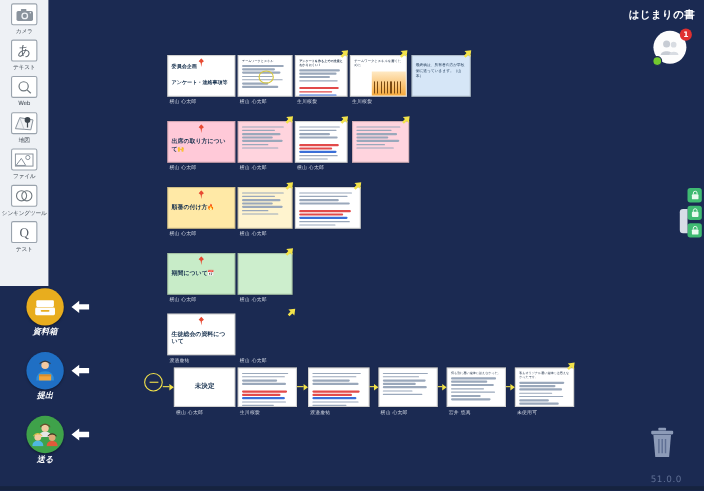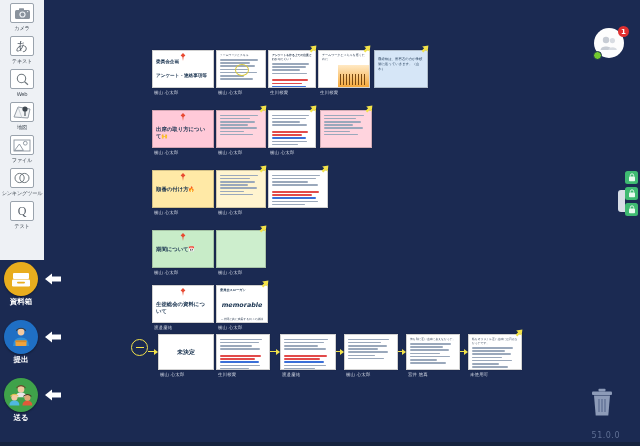--- a/index.html
+++ b/index.html
@@ -66,21 +66,21 @@
   .flow .bar{ height:1.6px; background:#f2e24a; flex:1;}
   .flow .head{ width:0;height:0;border-left:4px solid #f2e24a;
       border-top:3px solid transparent;border-bottom:3px solid transparent;}
 
   #minus-node{ position:absolute; left:131px; top:339px; width:17px;height:17px;
       border:1.6px solid #f2e24a; border-radius:50%; z-index:4;
       display:flex;align-items:center;justify-content:center;}
   #minus-node .mline{ width:8px;height:1.6px;background:#f2e24a;}
 
   
-  .action{ position:absolute; left:4px; width:76px; height:46px; z-index:6;}
+  .action{ position:absolute; left:24px; width:76px; height:46px; z-index:6;font-style:italic;}
   .action .circ{ width:34px;height:34px;border-radius:50%;
       display:flex;align-items:center;justify-content:center;
       box-shadow:0 1px 2px rgba(0,0,0,.4); cursor:pointer;}
   .action .alabel{ font-size:7.5px; color:#fff; text-align:center; width:34px;
       margin-top:1px; font-weight:bold;}
   .action .arrow{ position:absolute; left:40px; top:9px; width:18px;height:16px;}
 
   
   #lock-strip{ position:absolute; right:0; top:168px; width:22px; z-index:6;}
   #lock-tab{ position:absolute; left:0; top:22px; width:7px;height:22px;
@@ -169,20 +169,21 @@
 
   <div class="tool">
     <div class="box">
       <span style="font-size:12px;color:#555e68;line-height:1;font-family:'Liberation Serif',serif;">Q</span>
     </div>
     <div class="cap">テスト</div>
   </div>
 </div>
 
 <div id="header">
+  <div class="t2">はじまりの書</div>
 </div>
 
 <div id="avatar-wrap">
   <div id="avatar">
     <svg width="20" height="16" viewBox="0 0 20 16">
       <circle cx="7" cy="5" r="3.2" fill="#c7ccd4"></circle>
       <path d="M1.6 15 C1.6 10.4 12.4 10.4 12.4 15 Z" fill="#c7ccd4"></path>
       <circle cx="13.4" cy="5.6" r="2.6" fill="#d8dce2"></circle>
       <path d="M9.4 15 C9.4 11.2 17.8 11.2 17.8 15 Z" fill="#d8dce2"></path>
     </svg>
@@ -375,25 +376,20 @@
       </svg>
     </div>
     <div class="name" style="left: 218px; top: 270px;">横山 心太郎</div>
     <div class="card" style="left: 152px; top: 285px; width: 62px; height: 38px; background: rgb(255, 255, 255);">
       <div class="ctitle" style="margin-top:13px;font-size:5.4px">生徒総会の資料について</div>
     </div>
     <div class="pin" style="left: 180px; top: 281px;"><svg width="6" height="8" viewBox="0 0 6 8">
         <path d="M3 0 L5.4 2.6 L3.6 4 L3 8 L2.4 4 L0.6 2.6 Z" fill="#e84a32"></path>
       </svg></div>
     <div class="name" style="left: 154px; top: 325px;">渡邉慶祐</div>
-    <div class="card" style="left: 216px; top: 285px; width: 52px; height: 38px; background: rgb(255, 255, 255);">
-      <div class="ctitle" style="font-size:3.2px">委員会スローガン</div>
-      <div class="ctitle" style="text-align:center;font-size:6.4px;margin-top:5px;font-style:italic">memorable</div>
-      <div class="cbody" style="text-align:center;font-size:2.8px;margin-top:4px">～仲間と共に成長する日々の挑戦～</div>
-    </div>
     <div class="ar" style="left: 261px; top: 280px;">
       <svg width="8" height="8" viewBox="0 0 8 8">
         <path d="M7.4 0.6 L1.2 1.4 L3.1 3.2 L0.6 5.8 L2.2 7.4 L4.8 4.9 L6.6 6.8 Z" fill="#f2e24a"></path>
       </svg>
     </div>
     <div class="name" style="left: 218px; top: 325px;">横山 心太郎</div>
     <div class="card big-center" style="left: 158px; top: 334px; width: 56px; height: 36px; background: rgb(255, 255, 255);">
       <div class="ctitle">未決定</div>
     </div>
     <div class="name" style="left: 160px; top: 372px;">横山 心太郎</div>

